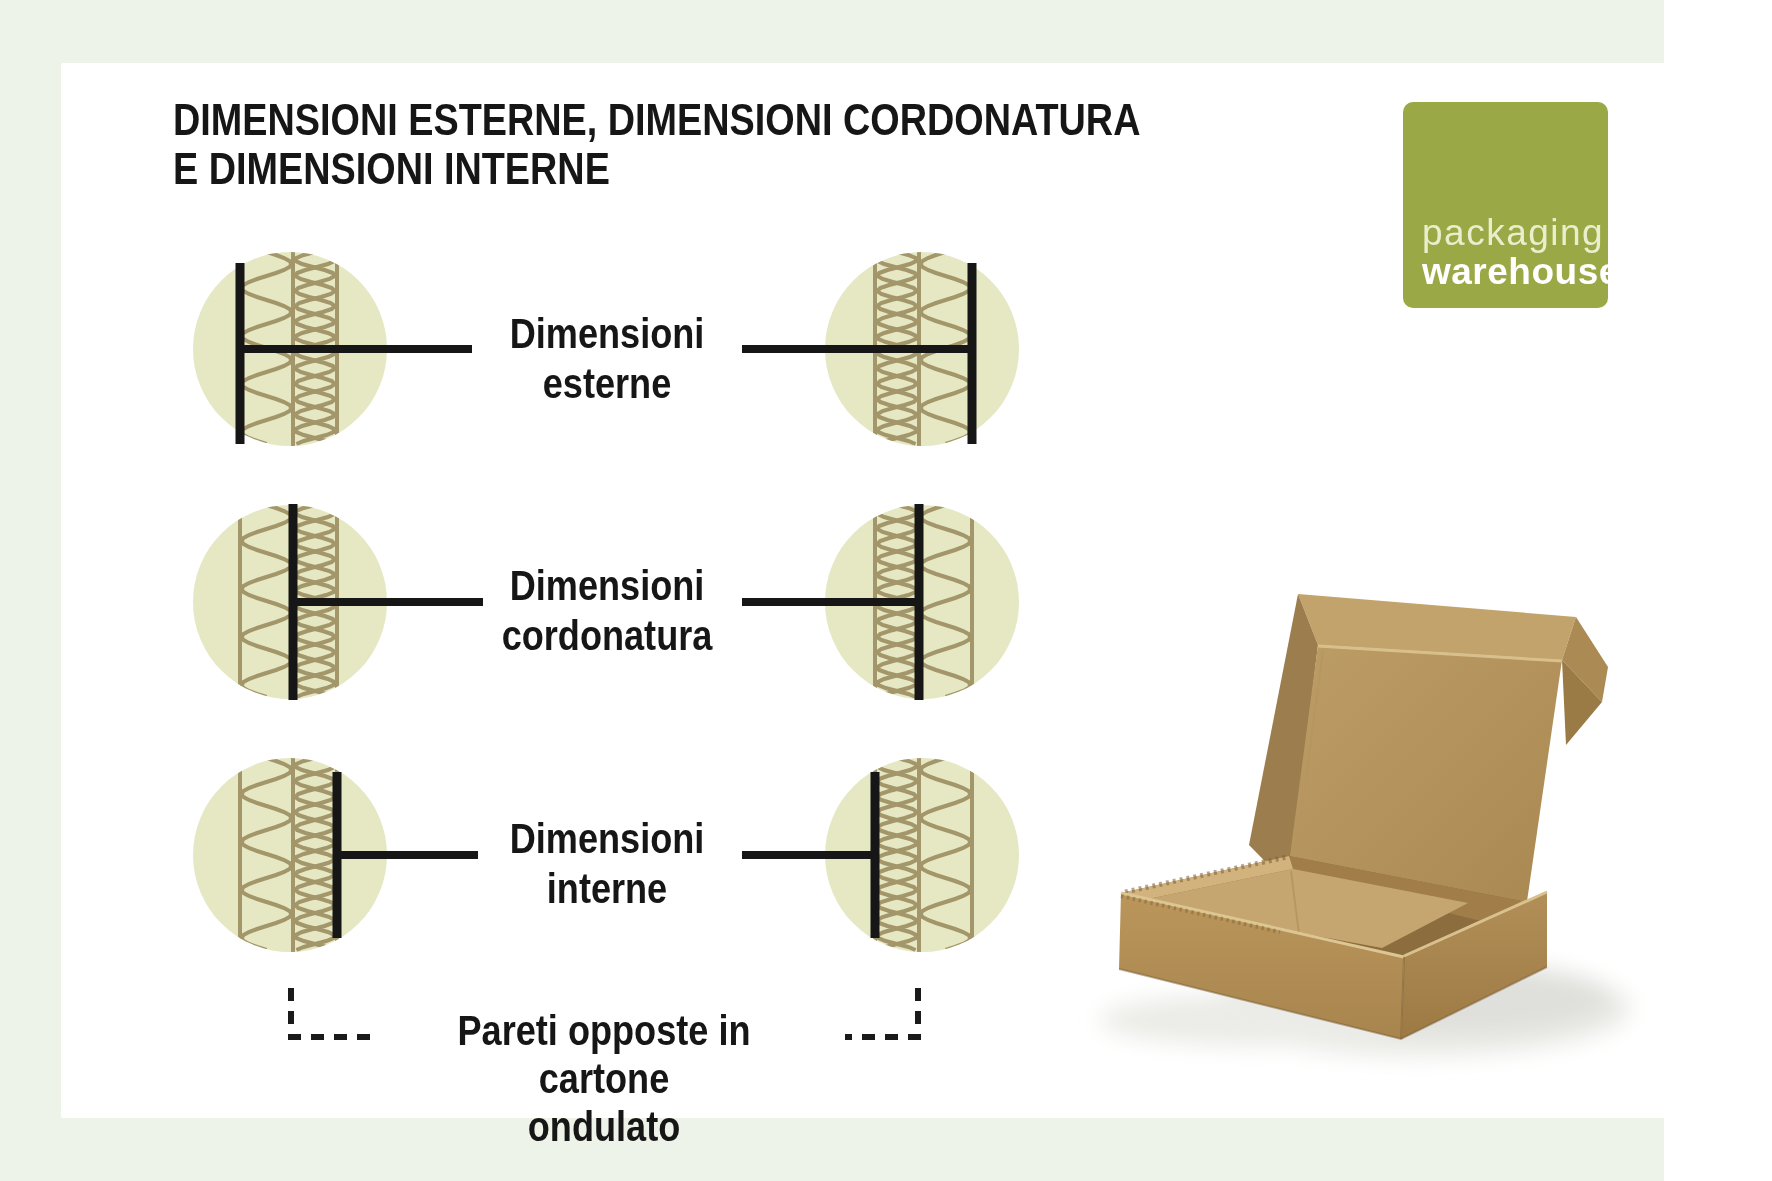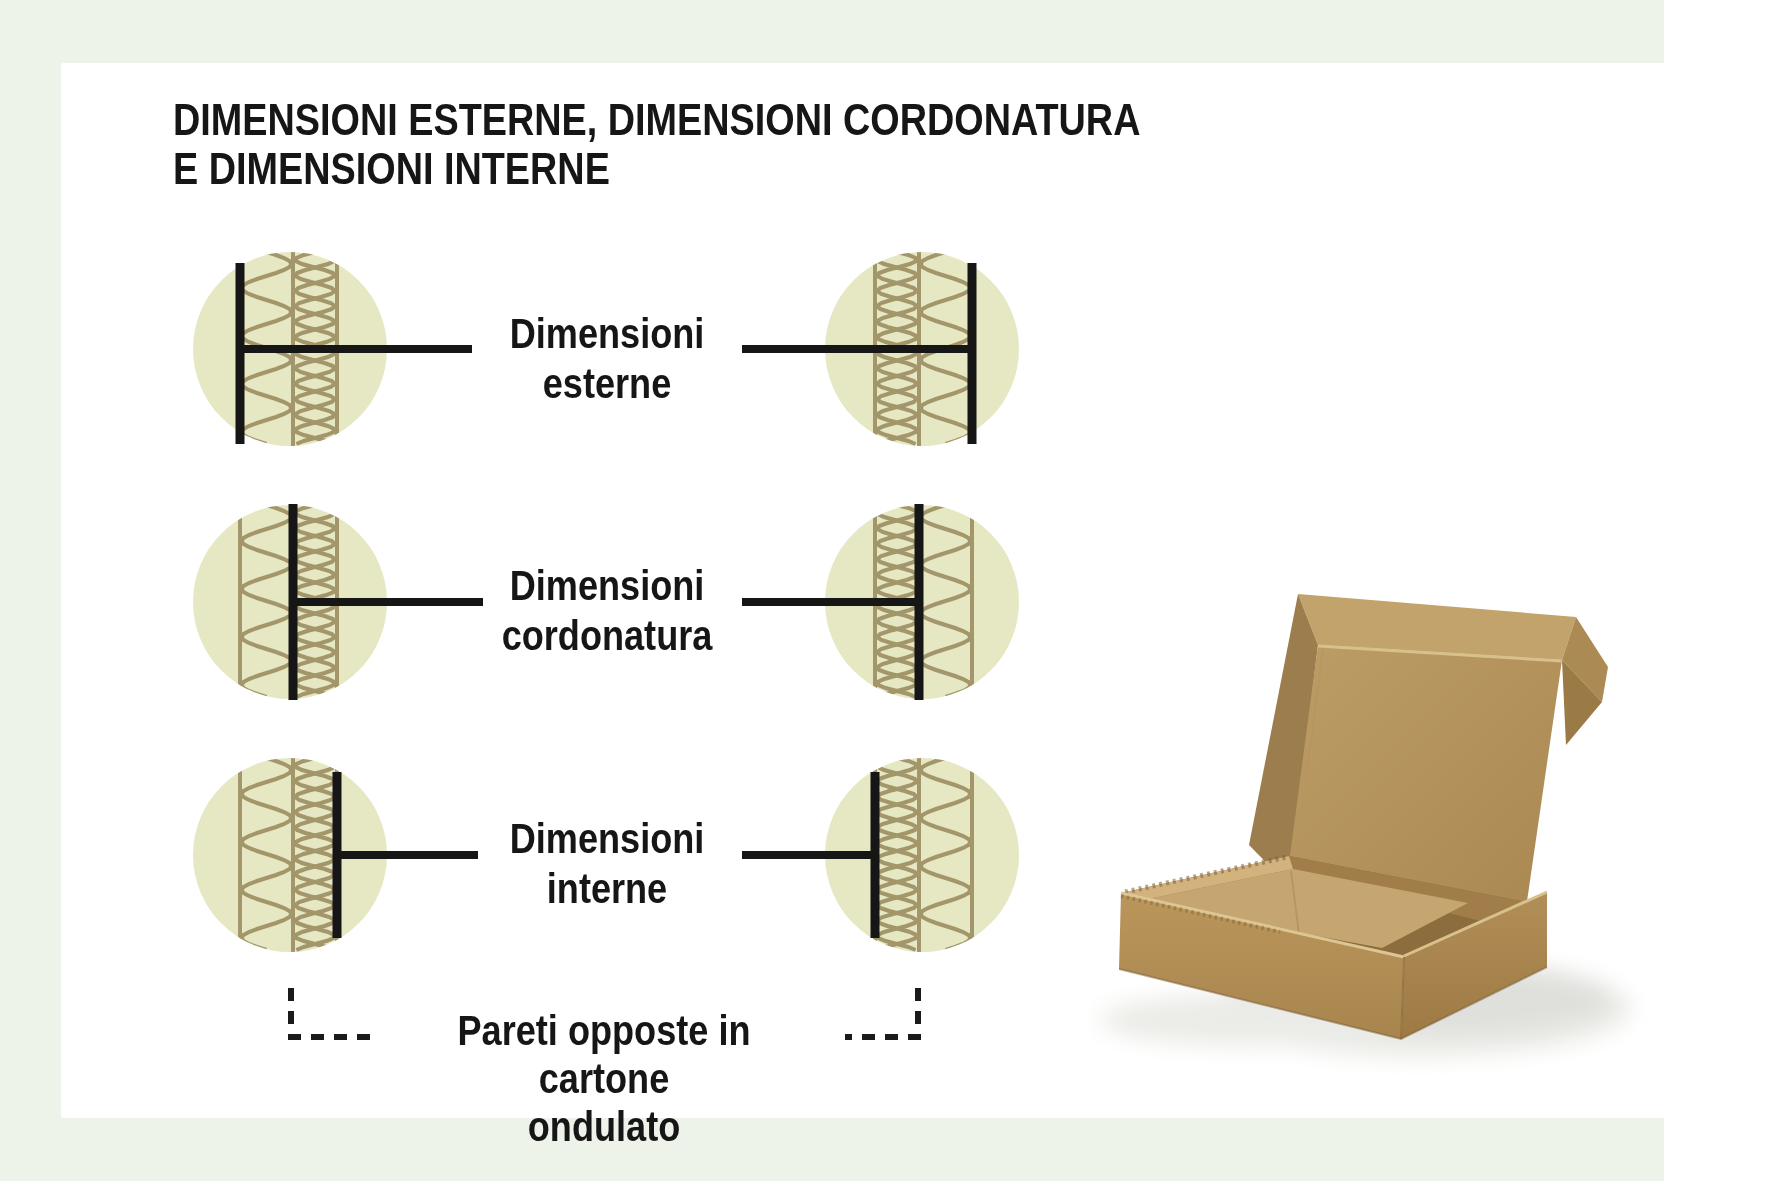--- a/index.html
+++ b/index.html
@@ -89,20 +89,26 @@
 </head>
 <body>
 
 <div class="canvas">
 
   <div class="card"></div>
 
   <div class="page-title">DIMENSIONI ESTERNE, DIMENSIONI CORDONATURA
 E DIMENSIONI INTERNE</div>
 
+  <div class="logo">
+    <div class="logo-text">
+      <span class="logo-line1">packaging</span>
+      <span class="logo-line2">warehouse</span>
+    </div>
+  </div>
 
   <svg id="dg" class="diagram-svg" width="1772" height="1181" viewBox="0 0 1772 1181">
     <defs id="dgdefs">
       <linearGradient id="lidGrad" x1="0" y1="0" x2="1" y2="1">
         <stop offset="0" stop-color="#bd9d66"></stop>
         <stop offset="1" stop-color="#a98751"></stop>
       </linearGradient>
       <linearGradient id="frontGrad" x1="0" y1="0" x2="0" y2="1">
         <stop offset="0" stop-color="#ba965b"></stop>
         <stop offset="1" stop-color="#a8854e"></stop>

